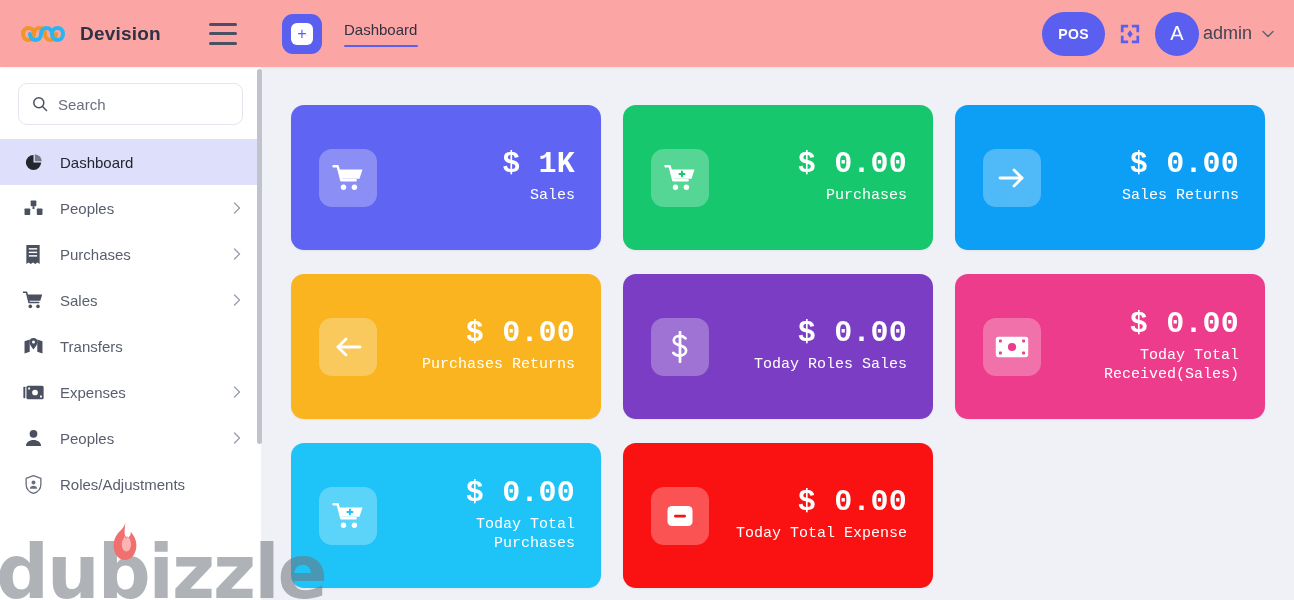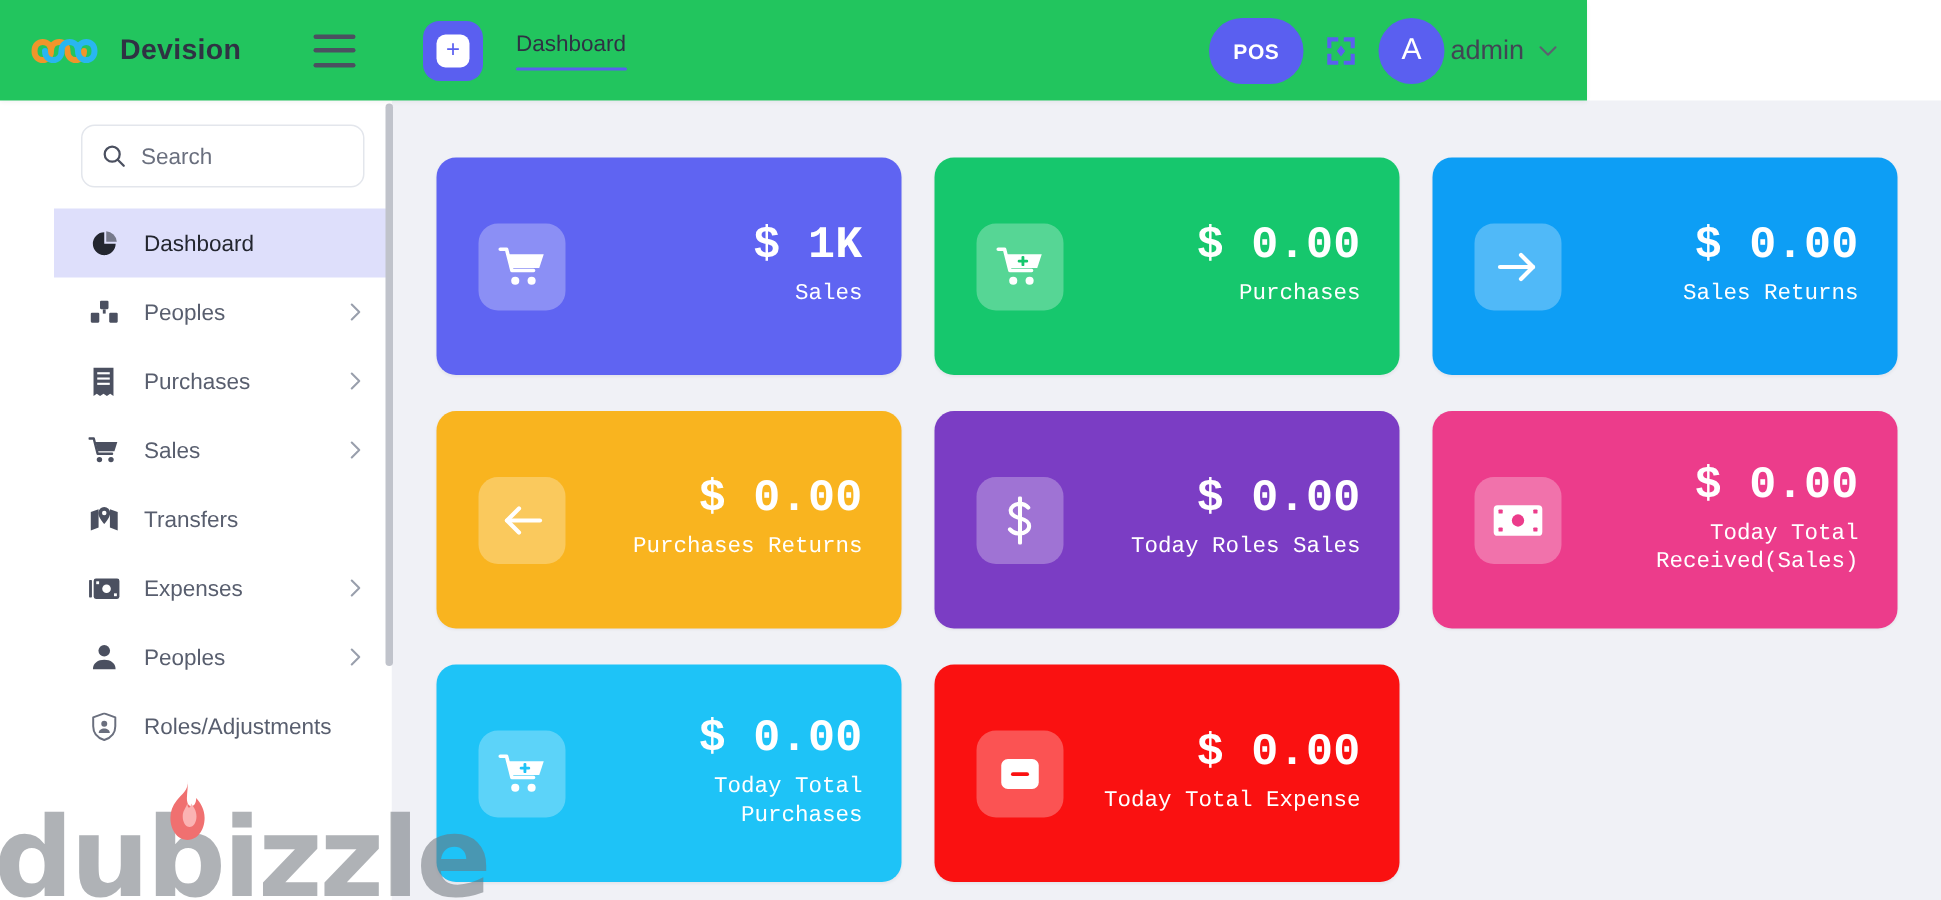--- a/index.html
+++ b/index.html
@@ -16,23 +16,23 @@
     position: relative;
     width: 1294px;
     height: 600px;
     overflow: hidden;
   }
 
   
   .topbar {
     position: absolute;
     top: 0; left: 0;
-    width: 1058px;
+    width: 1294px;
     height: 67px;
-    background: #22c55e;
+    background: #fca5a5;
     display: flex;
     align-items: center;
     z-index: 30;
     box-shadow: 0 1px 3px rgba(16,24,40,0.06);
   }
 
   .brand-zone {
     width: 260px;
     height: 67px;
     display: flex;
@@ -177,21 +177,20 @@
 
   
   .sidebar {
     position: absolute;
     top: 67px; left: 0;
     width: 261px;
     height: 533px;
     background: #ffffff;
     overflow: hidden;
     z-index: 20;
-    padding-left: 36px;
   }
 
   .search-wrap {
     padding: 16px 18px 14px 18px;
     background: #ffffff;
   }
   .search-box {
     height: 42px;
     border: 1px solid #e3e6ec;
     border-radius: 9px;

